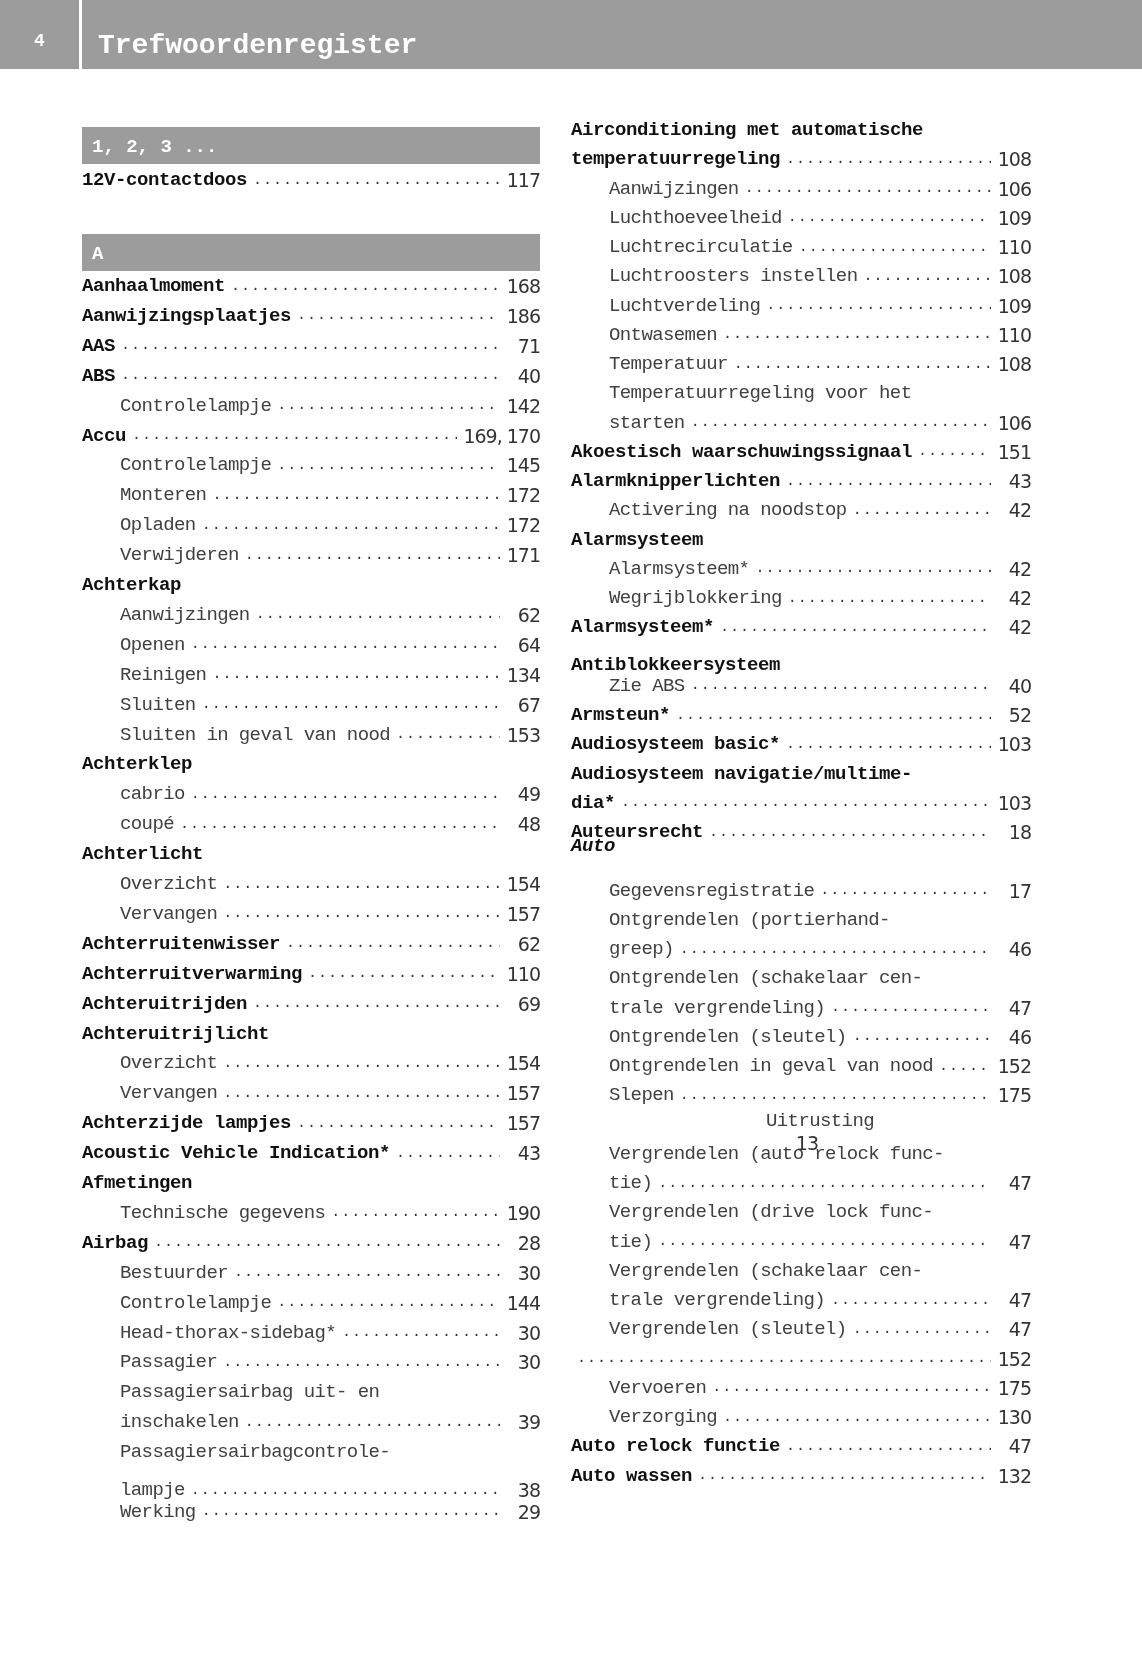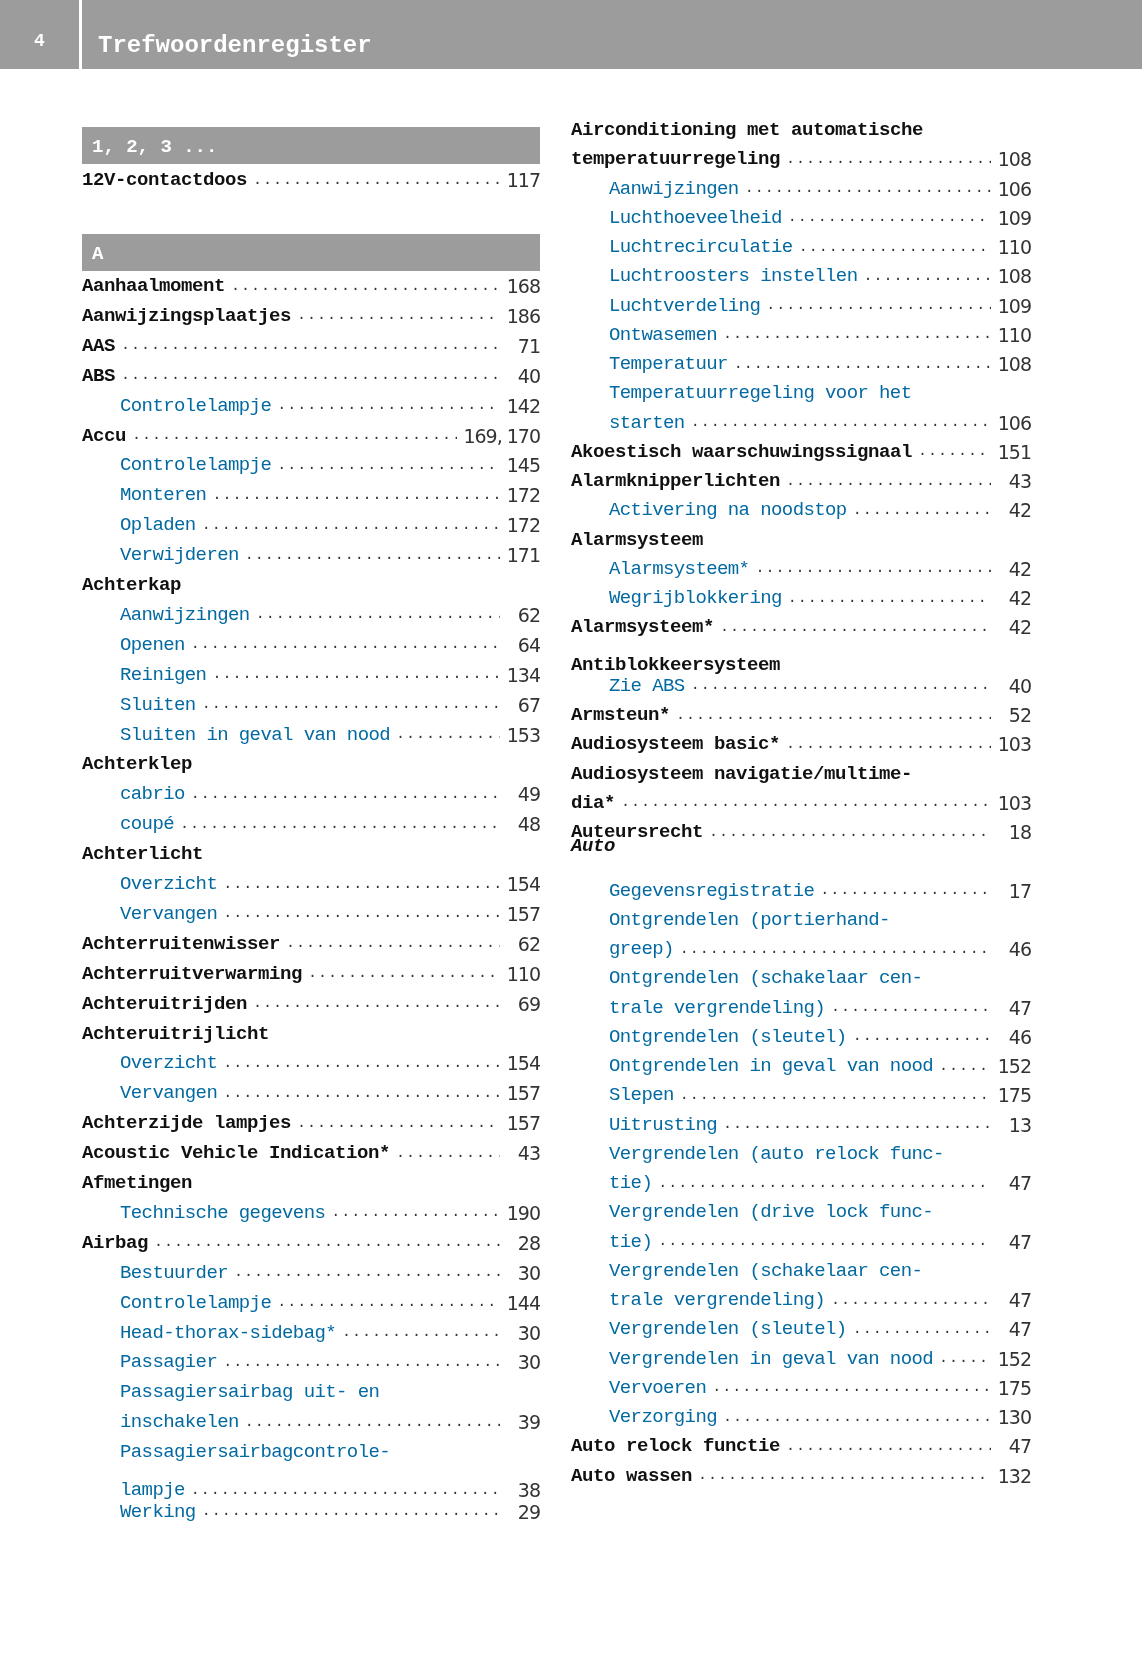--- a/index.html
+++ b/index.html
@@ -4,31 +4,31 @@
 <style>
   html, body { margin:0; padding:0; background:#fff; }
   body { width:1142px; height:1654px; position:relative; overflow:hidden;
          font-family:"Liberation Mono","DejaVu Sans Mono",monospace; color:#222; }
   .topbar { position:absolute; left:0; top:0; width:1142px; height:69px; background:#9c9c9c; }
   .pagenum { position:absolute; left:0; top:0; width:79px; height:69px; color:#fff;
              font-weight:bold; font-size:18px; display:flex; align-items:center; justify-content:center;
              padding-top:12px; box-sizing:border-box; }
   .sep { position:absolute; left:79px; top:0; width:3px; height:69px; background:#fff; }
   .title { position:absolute; left:98px; top:0; height:69px; line-height:92px; color:#fff;
-           font-family:"Liberation Mono","DejaVu Sans Mono",monospace; font-weight:bold; font-size:24px; }
+           font-family:"Liberation Mono","DejaVu Sans Mono",monospace; font-weight:bold; font-size:28px; }
   .col { position:absolute; top:0; }
   .col.left { left:82px; width:458px; }
   .col.right { left:571px; width:460px; }
   .bar { position:absolute; left:0; width:458px; height:37px; background:#9c9c9c; color:#fff;
          font-weight:bold; font-size:19px; line-height:40px; padding-left:10px; box-sizing:border-box;margin-top:12px; }
   .row { position:absolute; left:0; right:0; height:30px; display:flex; align-items:center;
          font-size:19px; white-space:nowrap; }
   .row .lbl { flex:0 0 auto; }
   .row.bold .lbl { font-weight:bold; color:#111; letter-spacing:-0.4px; }
-  .row.sub .lbl { padding-left:38px; color:#0369a1; letter-spacing:-0.6px; }
+  .row.sub .lbl { padding-left:38px; color:#404040; letter-spacing:-0.6px; }
   .row .dots { flex:1 1 auto; overflow:hidden; margin:0 6px; color:#333; letter-spacing:1px; font-size:15px; }
   .row .dots::before { content:"...................................................................................................."; }
   .row .pg { flex:0 0 auto; text-align:right; min-width:34px; color:#333; font-family:"DejaVu Sans",sans-serif; font-size:19px; letter-spacing:-1px; }
 </style>
 </head>
 <body>
 
 <div class="topbar"></div>
 <div class="pagenum">4</div>
 <div class="sep"></div>
@@ -388,21 +388,21 @@
     <div class="row sub" style="top: 1051px;">
       <span class="lbl">Ontgrendelen in geval van nood</span>
       <span class="dots"></span>
       <span class="pg">152</span>
     </div>
     <div class="row sub" style="top: 1080.25px;">
       <span class="lbl">Slepen</span>
       <span class="dots"></span>
       <span class="pg">175</span>
     </div>
-    <div class="row sub" style="top: 1109.5px;">
+    <div class="row sub" style="top: 1109.5px; flex-direction: column;">
       <span class="lbl">Uitrusting</span>
       <span class="dots"></span>
       <span class="pg">13</span>
     </div>
     <div class="row sub" style="top: 1138.75px;">
       <span class="lbl">Vergrendelen (auto relock func-</span>
     </div>
     <div class="row sub" style="top: 1168px;">
       <span class="lbl">tie)</span>
       <span class="dots"></span>
@@ -423,21 +423,20 @@
       <span class="lbl">trale vergrendeling)</span>
       <span class="dots"></span>
       <span class="pg">47</span>
     </div>
     <div class="row sub" style="top: 1314.25px;">
       <span class="lbl">Vergrendelen (sleutel)</span>
       <span class="dots"></span>
       <span class="pg">47</span>
     </div>
     <div class="row sub" style="top: 1343.5px;">
-      <span class="lbl">Vergrendelen in geval van nood</span>
       <span class="dots"></span>
       <span class="pg">152</span>
     </div>
     <div class="row sub" style="top: 1372.75px;">
       <span class="lbl">Vervoeren</span>
       <span class="dots"></span>
       <span class="pg">175</span>
     </div>
     <div class="row sub" style="top: 1402px;">
       <span class="lbl">Verzorging</span>

